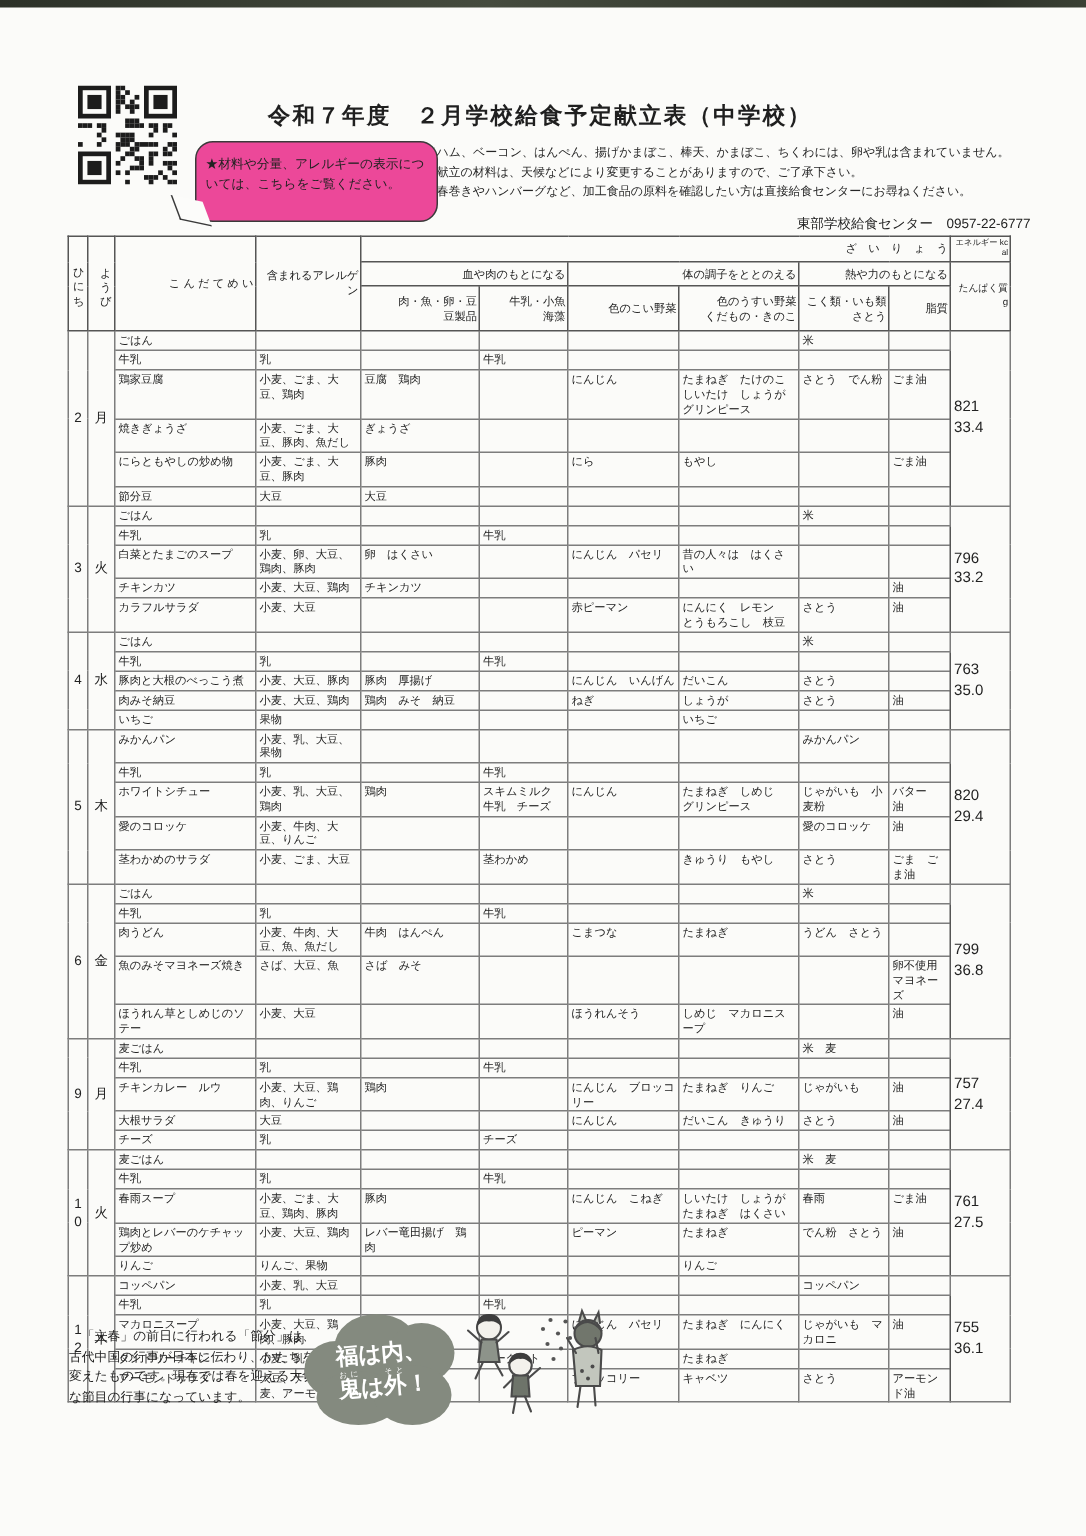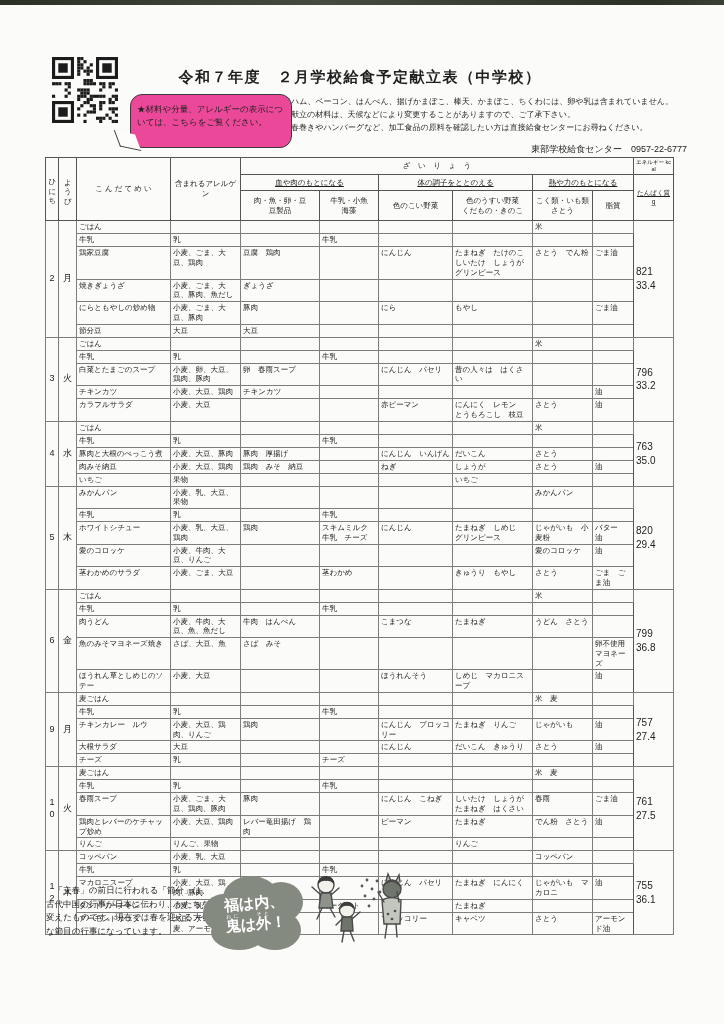--- a/index.html
+++ b/index.html
@@ -16,24 +16,24 @@
   .callout:after{content:"";position:absolute;left:-13px;bottom:-2px;width:18px;height:16px;
         background:#fcfcfa;border-left:1.5px solid #3a3a3a;border-bottom:1.5px solid #3a3a3a;
         transform:skew(32deg) rotate(14deg);}
   .notes{position:absolute;left:283px;top:95px;width:404px;font-size:8px;line-height:1.65;color:#262626;}
   .contact{position:absolute;right:37px;top:143px;font-size:9px;color:#222;}
 
   table.menu{position:absolute;left:45px;top:157px;width:628px;border-collapse:collapse;
         table-layout:fixed;font-size:7.5px;line-height:1.3;color:#222;border:1.5px solid #333;}
   .menu th,.menu td{border:1px solid #7d7d7d;padding:1px 2px;vertical-align:top;text-align:left;
         word-break:break-all;overflow-wrap:anywhere;}
-  .menu thead th{text-align:center;vertical-align:middle;font-weight:400;padding:1px;
+  .menu thead th{text-align:right;vertical-align:middle;font-weight:400;padding:1px;
         border-color:#555;font-size:7.5px;}
   .menu thead tr.h1 th{height:14px;}
-  .menu thead tr.h2 th{height:13px;text-decoration:underline;}
+  .menu thead tr.h2 th{height:13px;}
   .menu thead tr.h3 th{height:27px;}
   .menu tbody tr{height:13px;}
   .menu tbody tr.group-start td{border-top:1.4px solid #444;}
   td.c-date,td.c-day{text-align:center;vertical-align:middle;font-size:9px;}
   td.c-energy{text-align:left;vertical-align:middle;font-size:10px;line-height:1.35;border-left:1px solid #555;}
   .vert{writing-mode:vertical-rl;text-orientation:upright;letter-spacing:1px;display:inline-block;}
   .pre{white-space:pre-line;}
   .th-energy{font-size:5.5px!important;}
   .th-protein{font-size:6.5px!important;}
 
@@ -314,21 +314,21 @@
           <td class="c2"></td>
           <td class="c3">牛乳</td>
           <td class="c4"></td>
           <td class="c5"></td>
           <td class="c6"></td>
           <td class="c7"></td>
         </tr>
         <tr>
           <td class="c0">白菜とたまごのスープ</td>
           <td class="c1">小麦、卵、大豆、鶏肉、豚肉</td>
-          <td class="c2">卵　春雨スープ</td>
+          <td class="c2">卵　はくさい</td>
           <td class="c3"></td>
           <td class="c4">にんじん　パセリ</td>
           <td class="c5">昔の人々は　はくさい</td>
           <td class="c6"></td>
           <td class="c7"></td>
         </tr>
         <tr>
           <td class="c0">チキンカツ</td>
           <td class="c1">小麦、大豆、鶏肉</td>
           <td class="c2">チキンカツ</td>

